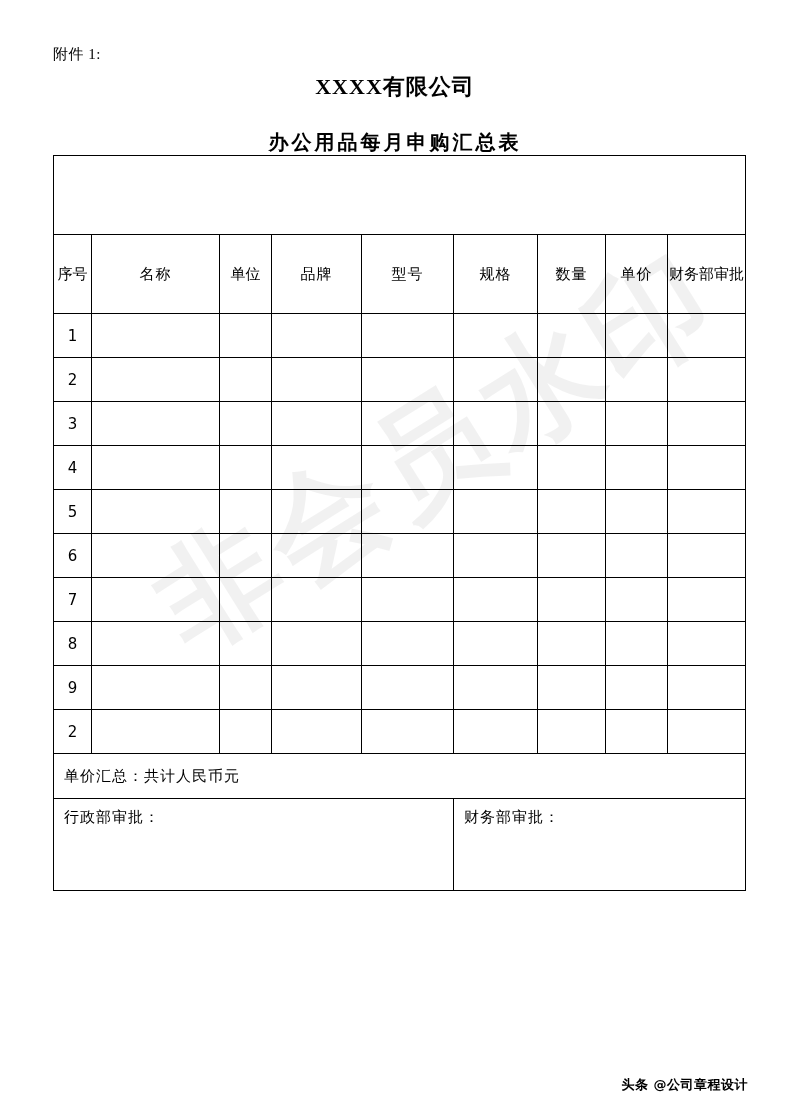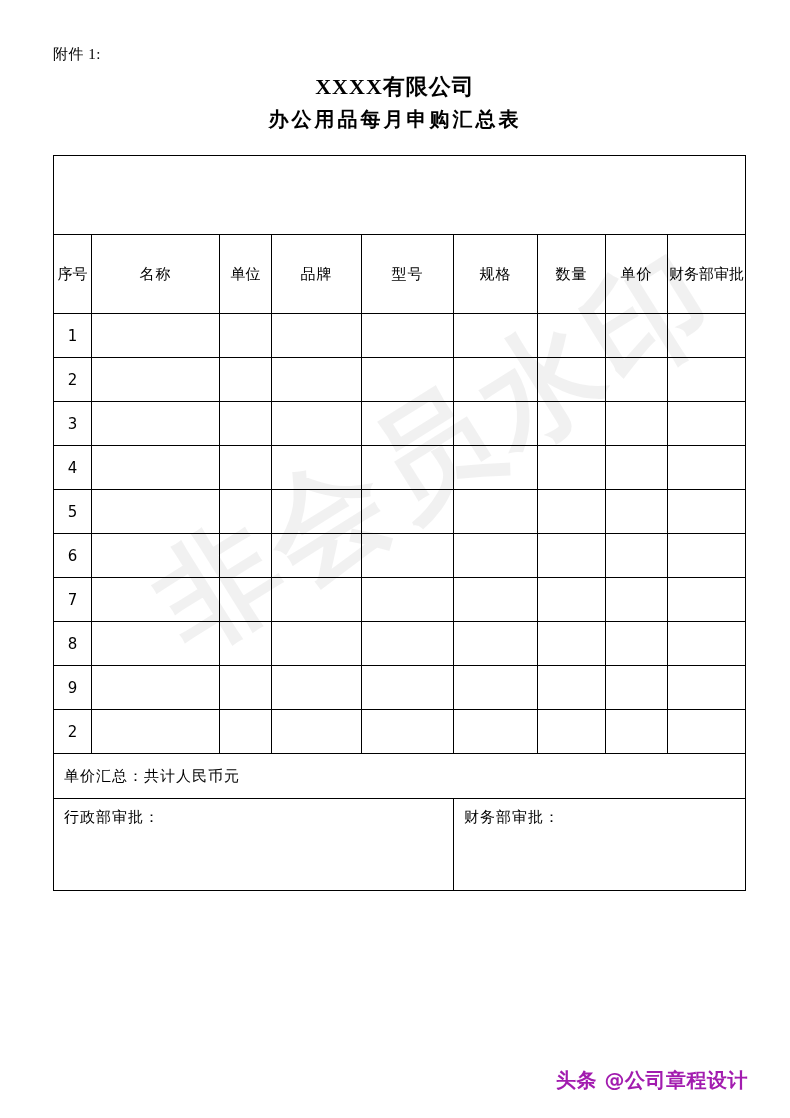--- a/index.html
+++ b/index.html
@@ -36,21 +36,21 @@
     width: 790px;
     text-align: center;
   }
   .title-main {
     font-size: 22px;
     font-weight: bold;
     font-family: "Liberation Serif", serif;
     letter-spacing: 1px;
   }
   .title-sub {
-    margin-top: 4px;
+    margin-top: 27px;
     font-size: 20px;
     font-weight: bold;
     font-family: "DejaVu Serif", "Liberation Serif", serif;
     letter-spacing: 3px;
   }
   table.form {
     position: absolute;
     left: 53px;
     top: 155px;
     width: 692px;
@@ -120,23 +120,23 @@
     transform: rotate(-32deg);
     letter-spacing: 6px;
     pointer-events: none;
     user-select: none;
     white-space: nowrap;
   }
   .footer-credit {
     position: absolute;
     right: 42px;
     bottom: 24px;
-    font-size: 20px;
+    font-size: 13px;
     font-family: "DejaVu Sans", "Liberation Sans", sans-serif;
-    color: #a21caf;
+    color: #000000;
     font-weight: bold;
     letter-spacing: 0.5px;
     margin-left: 40px;
   }
 </style>
 </head>
 <body>
 
 <div class="page">
 

